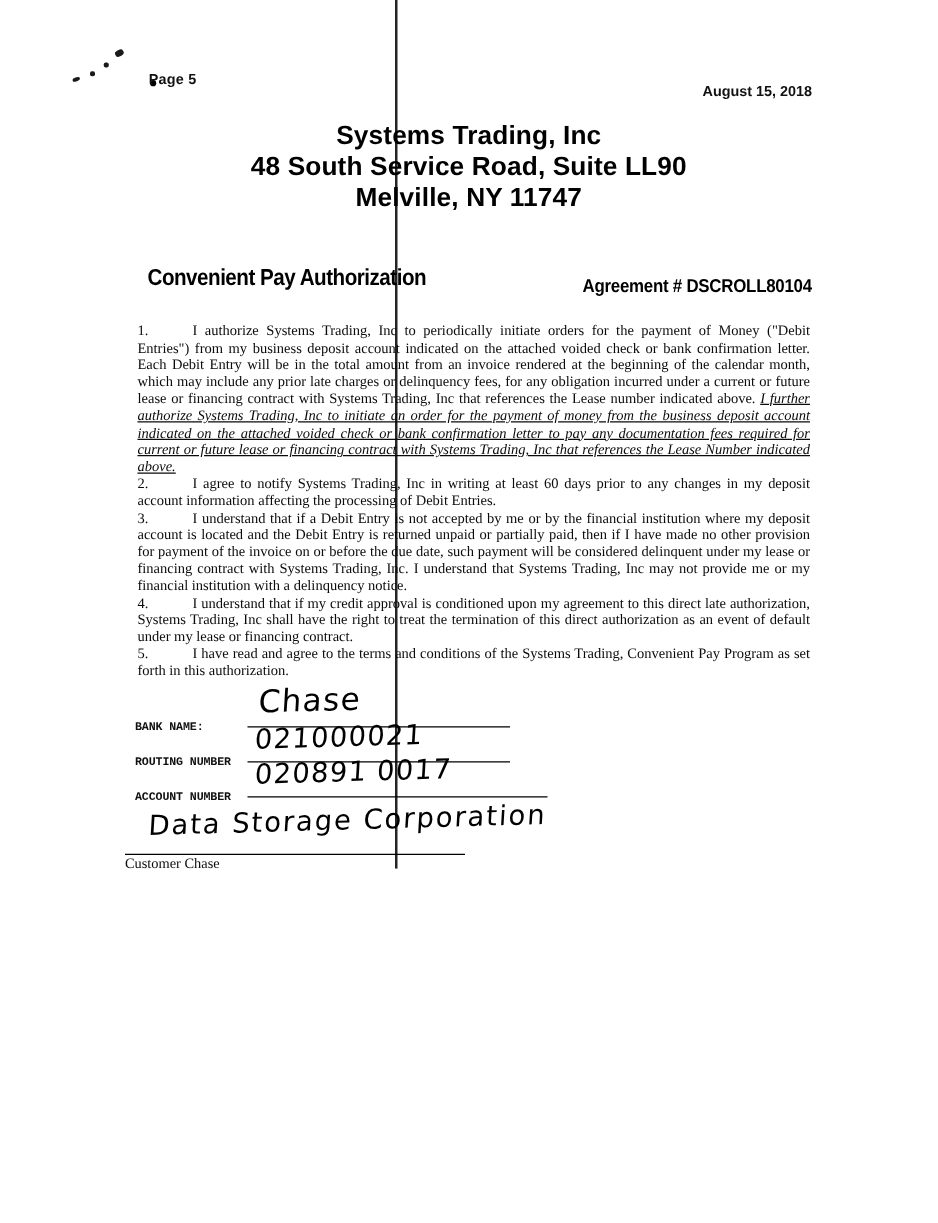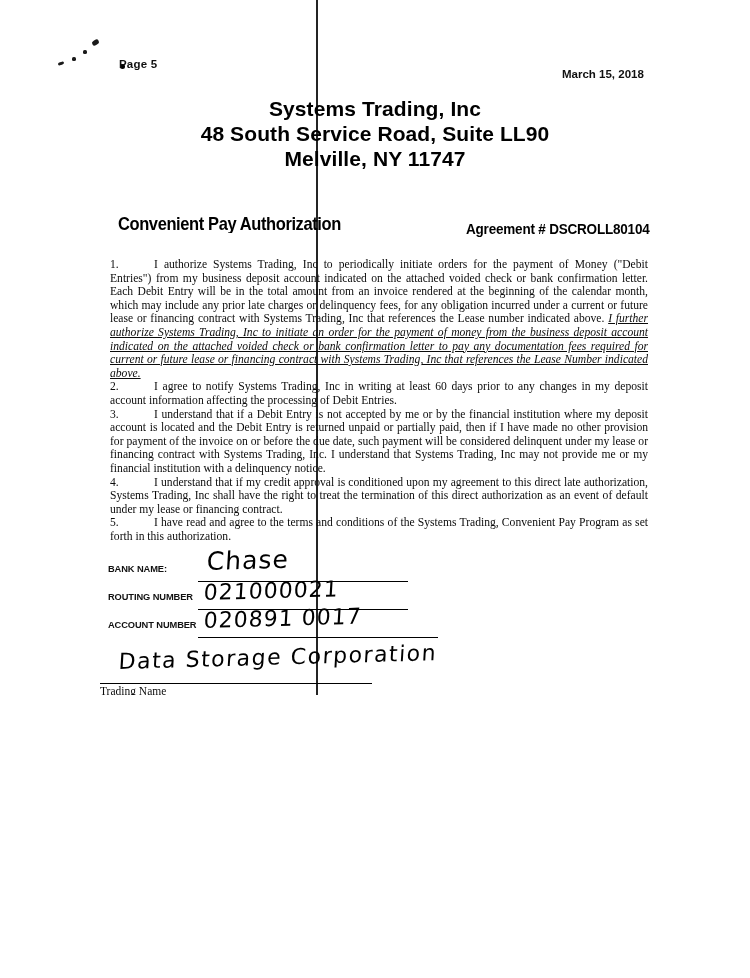--- a/index.html
+++ b/index.html
@@ -152,22 +152,22 @@
     top: 556px;
     width: 420px;
   }
   .field-row {
     position: relative;
     height: 28px;
   }
   .field-label {
     position: absolute;
     left: 0px;
-    top: 8px;
-    font-family: Liberation Sans, sans-serif;
+    top: 20px;
+    font-family: Liberation Mono, monospace;
     font-weight: bold;
     font-size: 9.3px;
     letter-spacing: -0.1px;
     color: #111;
     white-space: nowrap;
   }
   .field-line {
     position: absolute;
     bottom: 2px;
     height: 0;
@@ -239,21 +239,21 @@
 
   <div id="scan-line"></div>
   <div class="speck" style="left:58px; top:62px; width:6px; height:3px; transform:rotate(-18deg);"></div>
   <div class="speck" style="left:72px; top:57px; width:4px; height:4px;"></div>
   <div class="speck" style="left:83px; top:50px; width:4px; height:4px;"></div>
   <div class="speck" style="left:92px; top:40px; width:7px; height:5px; transform:rotate(-30deg);"></div>
 
   <div id="header-row">
     <div id="page-bullet"></div>
     <div id="page-label">Page 5</div>
-    <div id="doc-date">March 15, 2018</div>
+    <div id="doc-date">August 15, 2018</div>
   </div>
 
   <div id="company-block">
     <span class="cline l1">Systems Trading, Inc</span>
     <span class="cline l2">48 South Service Road, Suite LL90</span>
     <span class="cline l3">Melville, NY 11747</span>
   </div>
 
   <div id="section-title">Convenient Pay Authorization</div>
   <div id="agreement-number">Agreement # DSCROLL80104</div>
@@ -295,21 +295,21 @@
       <span class="field-line" style="left:90px; width:240px;"></span>
       <span class="hand hw" style="left:95px; top:-4px; font-size:22px;">020891 0017</span>
     </div>
 
   </div>
 
   <div id="signature-block">
 
     <span class="hand hw" id="customer-name-hw">Data Storage Corporation</span>
     <span class="sig-line" style="left:0px; top:28px; width:272px;"></span>
-    <span class="sig-caption" style="left:0px; top:30px;">Trading Name</span>
+    <span class="sig-caption" style="left:0px; top:30px;">Customer Chase</span>
 
     <svg id="signature-svg" width="230" height="62" viewBox="0 0 230 62">
       <path d="M8,34 C6,20 20,16 26,24 C31,31 24,44 16,43 C10,42 9,34 14,31 C20,28 28,34 31,43 C33,49 37,50 40,46" fill="none" stroke="#000" stroke-width="3.1" stroke-linecap="round"></path>
       <path d="M62,5 C73,2 82,10 76,24 C71,37 59,45 55,52 C53,56 57,59 63,56 C70,53 76,45 80,44 C85,43 86,50 92,50 C97,50 100,44 98,41 C96,38 91,40 92,45 C94,50 103,51 112,46" fill="none" stroke="#000" stroke-width="3.1" stroke-linecap="round" fill-rule="evenodd"></path>
       <path d="M108,51 C126,50 142,53 156,57" fill="none" stroke="#000" stroke-width="2.6" stroke-linecap="round"></path>
     </svg>
 
     <span class="sig-line" style="left:0px; top:100px; width:245px; transform:rotate(0.6deg); transform-origin:left center;"></span>
     <span class="sig-caption" style="left:0px; top:101px;">Authorized Signature</span>
 

